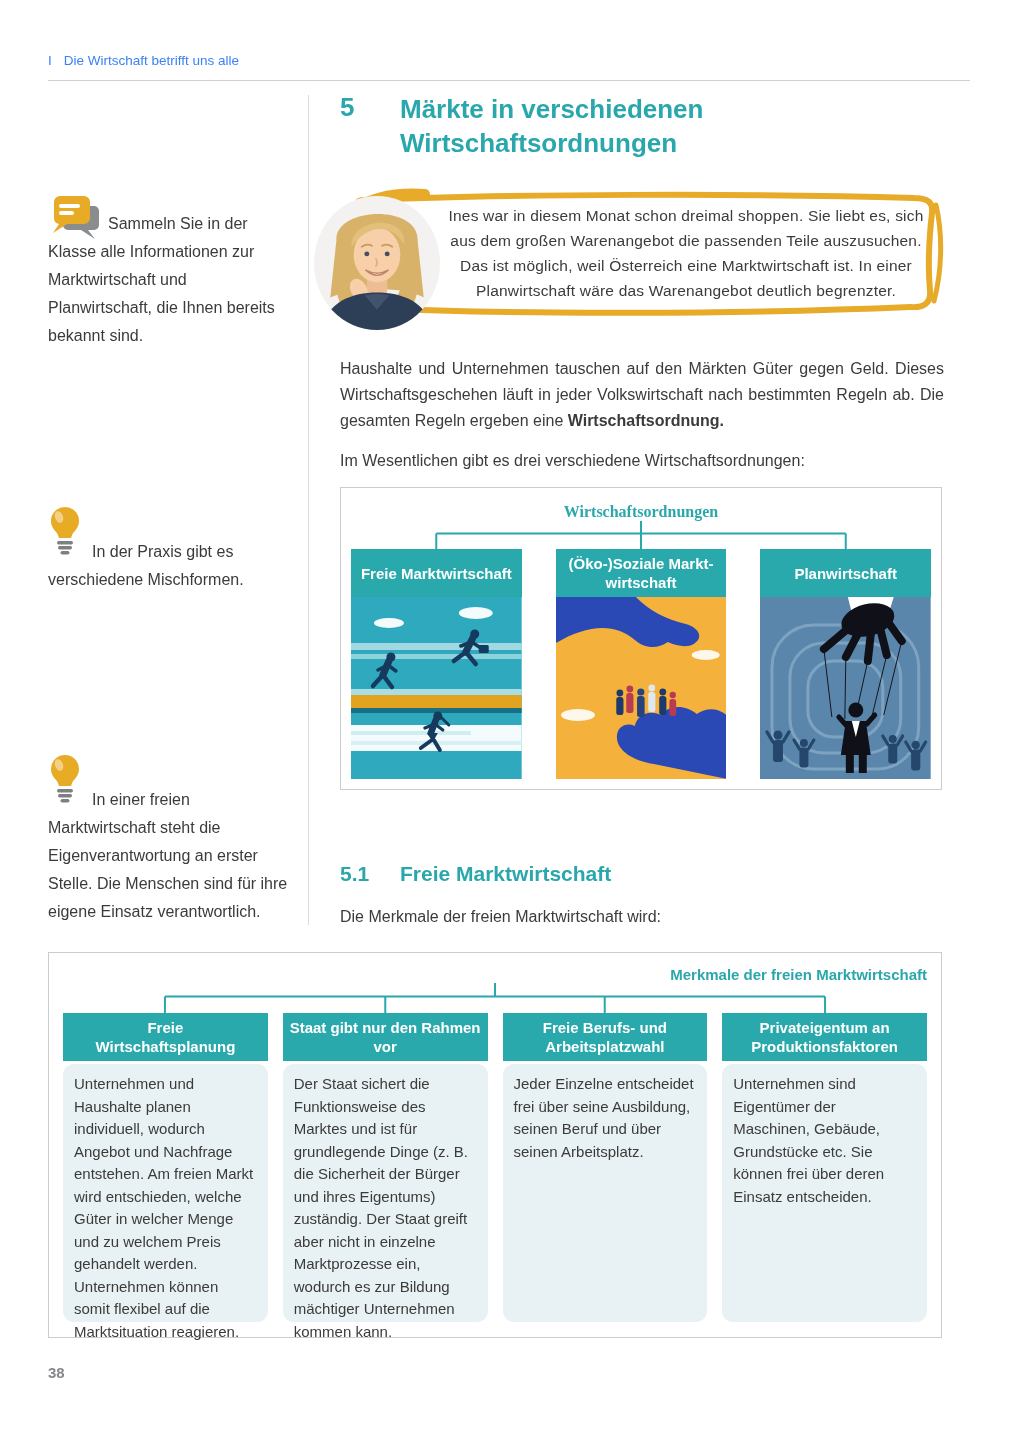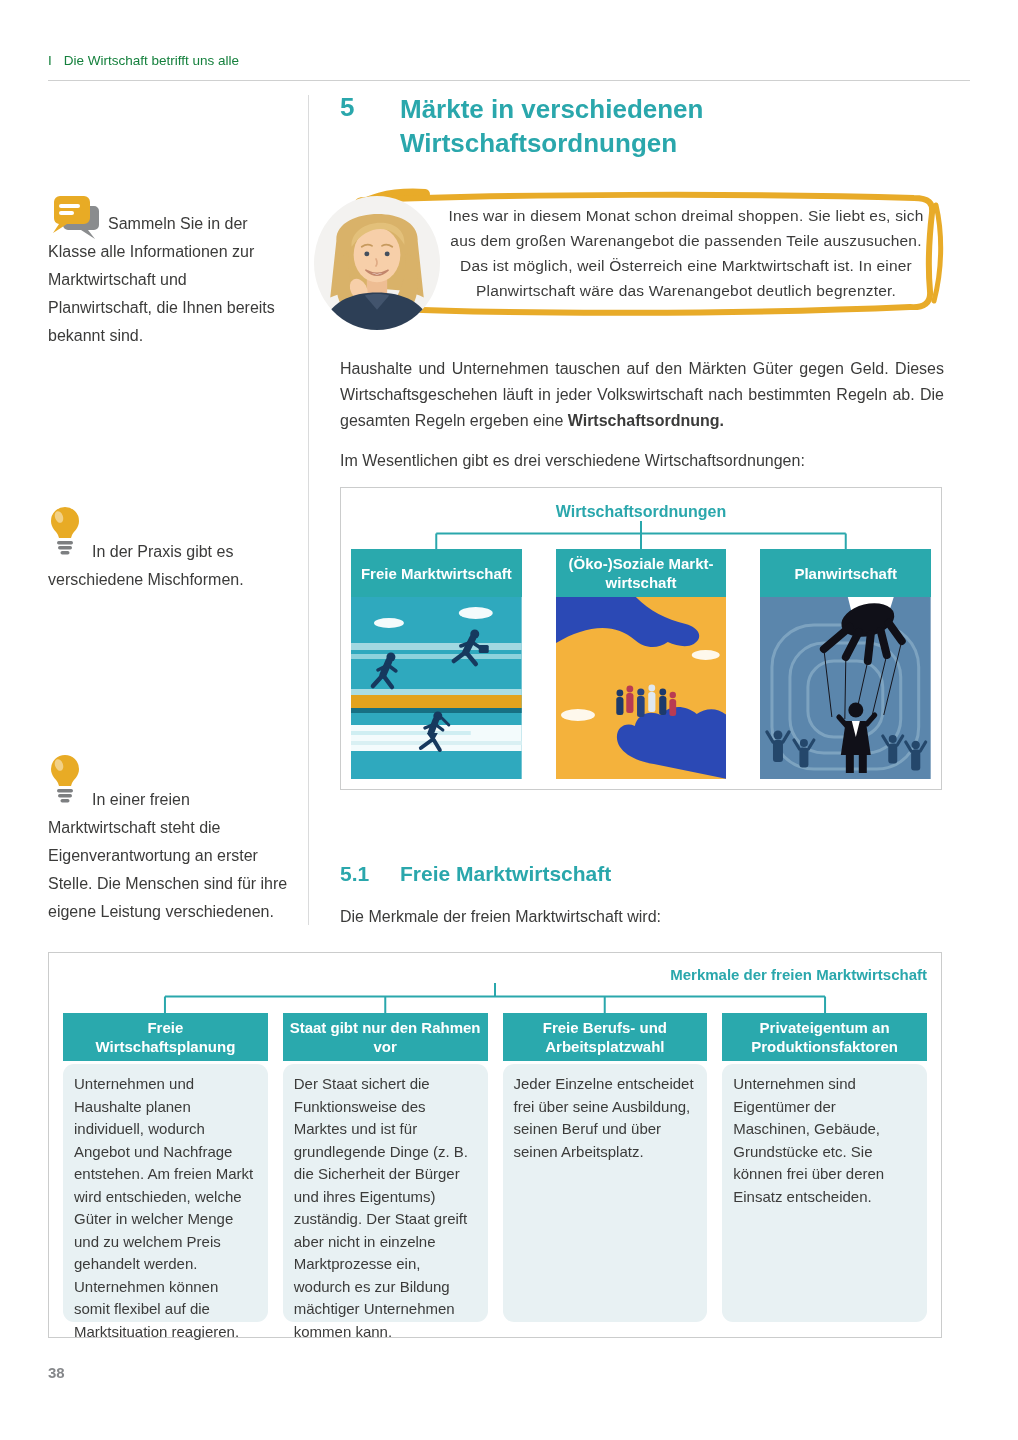--- a/index.html
+++ b/index.html
@@ -1,19 +1,19 @@
 <!DOCTYPE html>
 <html lang="de"><head>
 <meta charset="utf-8">
 <style>
   html,body{margin:0;padding:0;background:#fff;}
   body{font-family:"Liberation Sans","DejaVu Sans",sans-serif;color:#3b3b3a;}
   .page{position:relative;width:1018px;height:1440px;background:#fff;overflow:hidden;}
   
-  .breadcrumb{position:absolute;left:48px;top:53px;font-size:13.5px;color:#15803d;}
+  .breadcrumb{position:absolute;left:48px;top:53px;font-size:13.5px;color:#3b82f6;}
   .breadcrumb .roman{margin-right:12px;}
   .header-rule{position:absolute;left:48px;top:80px;width:922px;height:1px;background:#cfd0d0;}
   .v-divider{position:absolute;left:308px;top:95px;width:1px;height:830px;background:#dadbdc;}
   
   .chapter{position:absolute;left:340px;top:92px;display:flex;}
   .chapter .num{width:60px;font-size:26px;font-weight:bold;color:#2aa7ac;}
   .chapter .ttl{width:380px;font-size:26px;font-weight:bold;color:#2aa7ac;line-height:34px;}
   
   .note{position:absolute;left:48px;width:244px;font-size:16px;line-height:28px;color:#3b3b3a;}
   .note .note-icon{position:absolute;left:0;}
@@ -26,21 +26,21 @@
   .bubble-text{position:absolute;left:440px;top:203px;width:492px;text-align:center;
     font-size:15.5px;line-height:25px;color:#3b3b3a;letter-spacing:.2px;}
   .avatar{position:absolute;left:314px;top:194px;width:126px;height:138px;}
   
   .para{position:absolute;left:340px;width:604px;font-size:16px;line-height:26px;color:#3b3b3a;margin:0;}
   .p1{top:356px;text-align:justify;}
   .p2{top:448px;}
   
   .chartbox{position:absolute;border:1px solid #cbcccc;background:#fff;box-sizing:border-box;}
   .diagram{left:340px;top:487px;width:602px;height:303px;padding:0 10px;}
-  .chart-title{text-align:center;font-size:16px;font-weight:bold;color:#2aa7ac;margin:15px 0 0 0;}
+  .chart-title{text-align:center;font-size:16px;font-weight:bold;color:#2aa7ac;margin:15px 0 0 0;font-family:Liberation Serif, serif;}
   .connector{display:block;width:100%;height:28px;}
   .branch-row{display:flex;gap:34px;}
   .hd{background:#2aa9ad;color:#fff;font-weight:bold;font-size:15px;line-height:19px;
       text-align:center;display:flex;align-items:center;justify-content:center;
       height:48px;white-space:pre-line;}
   .branch{flex:1;min-width:0;}
   .illu{display:block;width:100%;height:182px;}
   
   .section-h{position:absolute;left:340px;top:862px;display:flex;}
   .section-h .num{width:60px;font-size:21px;font-weight:bold;color:#2aa7ac;}
@@ -100,21 +100,21 @@
   <div class="note note-3">
     <span class="note-icon">
       <svg width="34" height="50" viewBox="0 0 34 50">
         <path d="M17,1 a14,14 0 0 1 14,14 c0,7 -5,10 -7,14 l-1,3 h-12 l-1,-3 c-2,-4 -7,-7 -7,-14 a14,14 0 0 1 14,-14 z" fill="#e8ab25"></path>
         <ellipse cx="11" cy="11" rx="4" ry="6" fill="#fff" opacity="0.45" transform="rotate(-20 11 11)"></ellipse>
         <rect x="9" y="35" width="16" height="3.4" rx="1.7" fill="#7d7f81"></rect>
         <rect x="10" y="40" width="14" height="3.4" rx="1.7" fill="#7d7f81"></rect>
         <rect x="12.5" y="45" width="9" height="3.4" rx="1.7" fill="#7d7f81"></rect>
       </svg>
     </span>
-    <p>In einer freien Marktwirtschaft steht die Eigenverantwortung an erster Stelle. Die Menschen sind für ihre eigene Leistung verschiedenen.</p>
+    <p>In einer freien Marktwirtschaft steht die Eigenverantwortung an erster Stelle. Die Menschen sind für ihre eigene Einsatz verantwortlich.</p>
   </div>
 
   <svg class="bubble-frame" viewBox="0 0 618 136">
     <path d="M20,30 C32,12 62,6 95,8" fill="none" stroke="#e8ab29" stroke-width="10" stroke-linecap="round"></path>
     <path d="M34,14 C180,8 420,7 584,12 C599,12 603,17 602,27 C599,53 598,83 600,105 C601,117 594,122 580,121 C420,128 180,129 48,122 C31,122 26,116 27,104 C29,77 29,49 28,27 C27,17 26,14 34,14 Z" fill="none" stroke="#e8ab29" stroke-width="6" stroke-linejoin="round"></path>
     <path d="M606,19 C613,49 612,85 604,115" fill="none" stroke="#e8ab29" stroke-width="5" stroke-linecap="round"></path>
   </svg>
 
   <svg class="avatar" viewBox="0 0 124 132">
     <defs>

